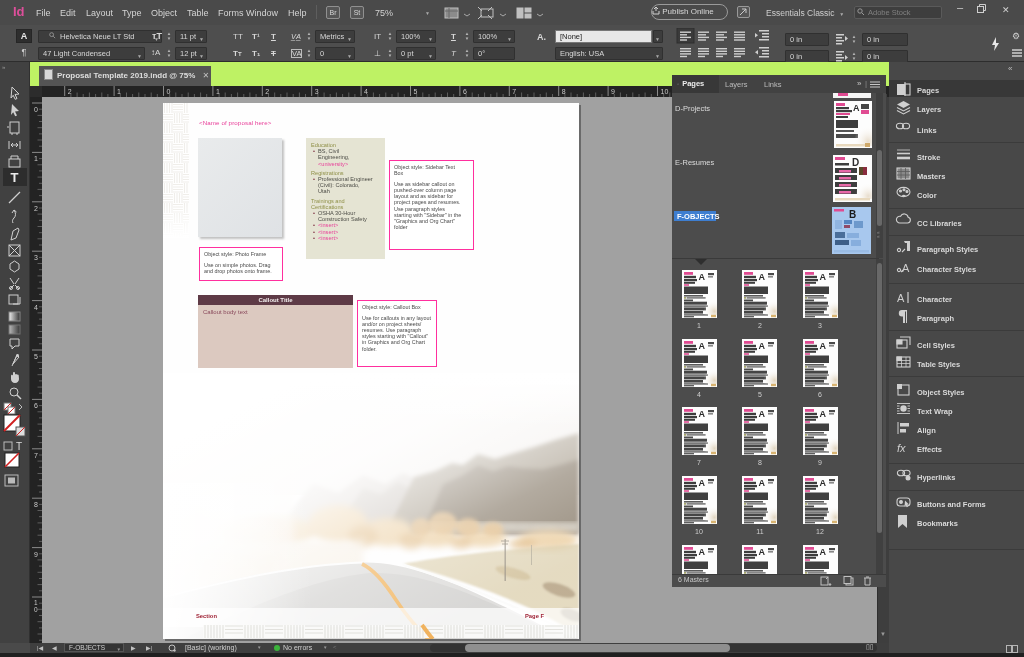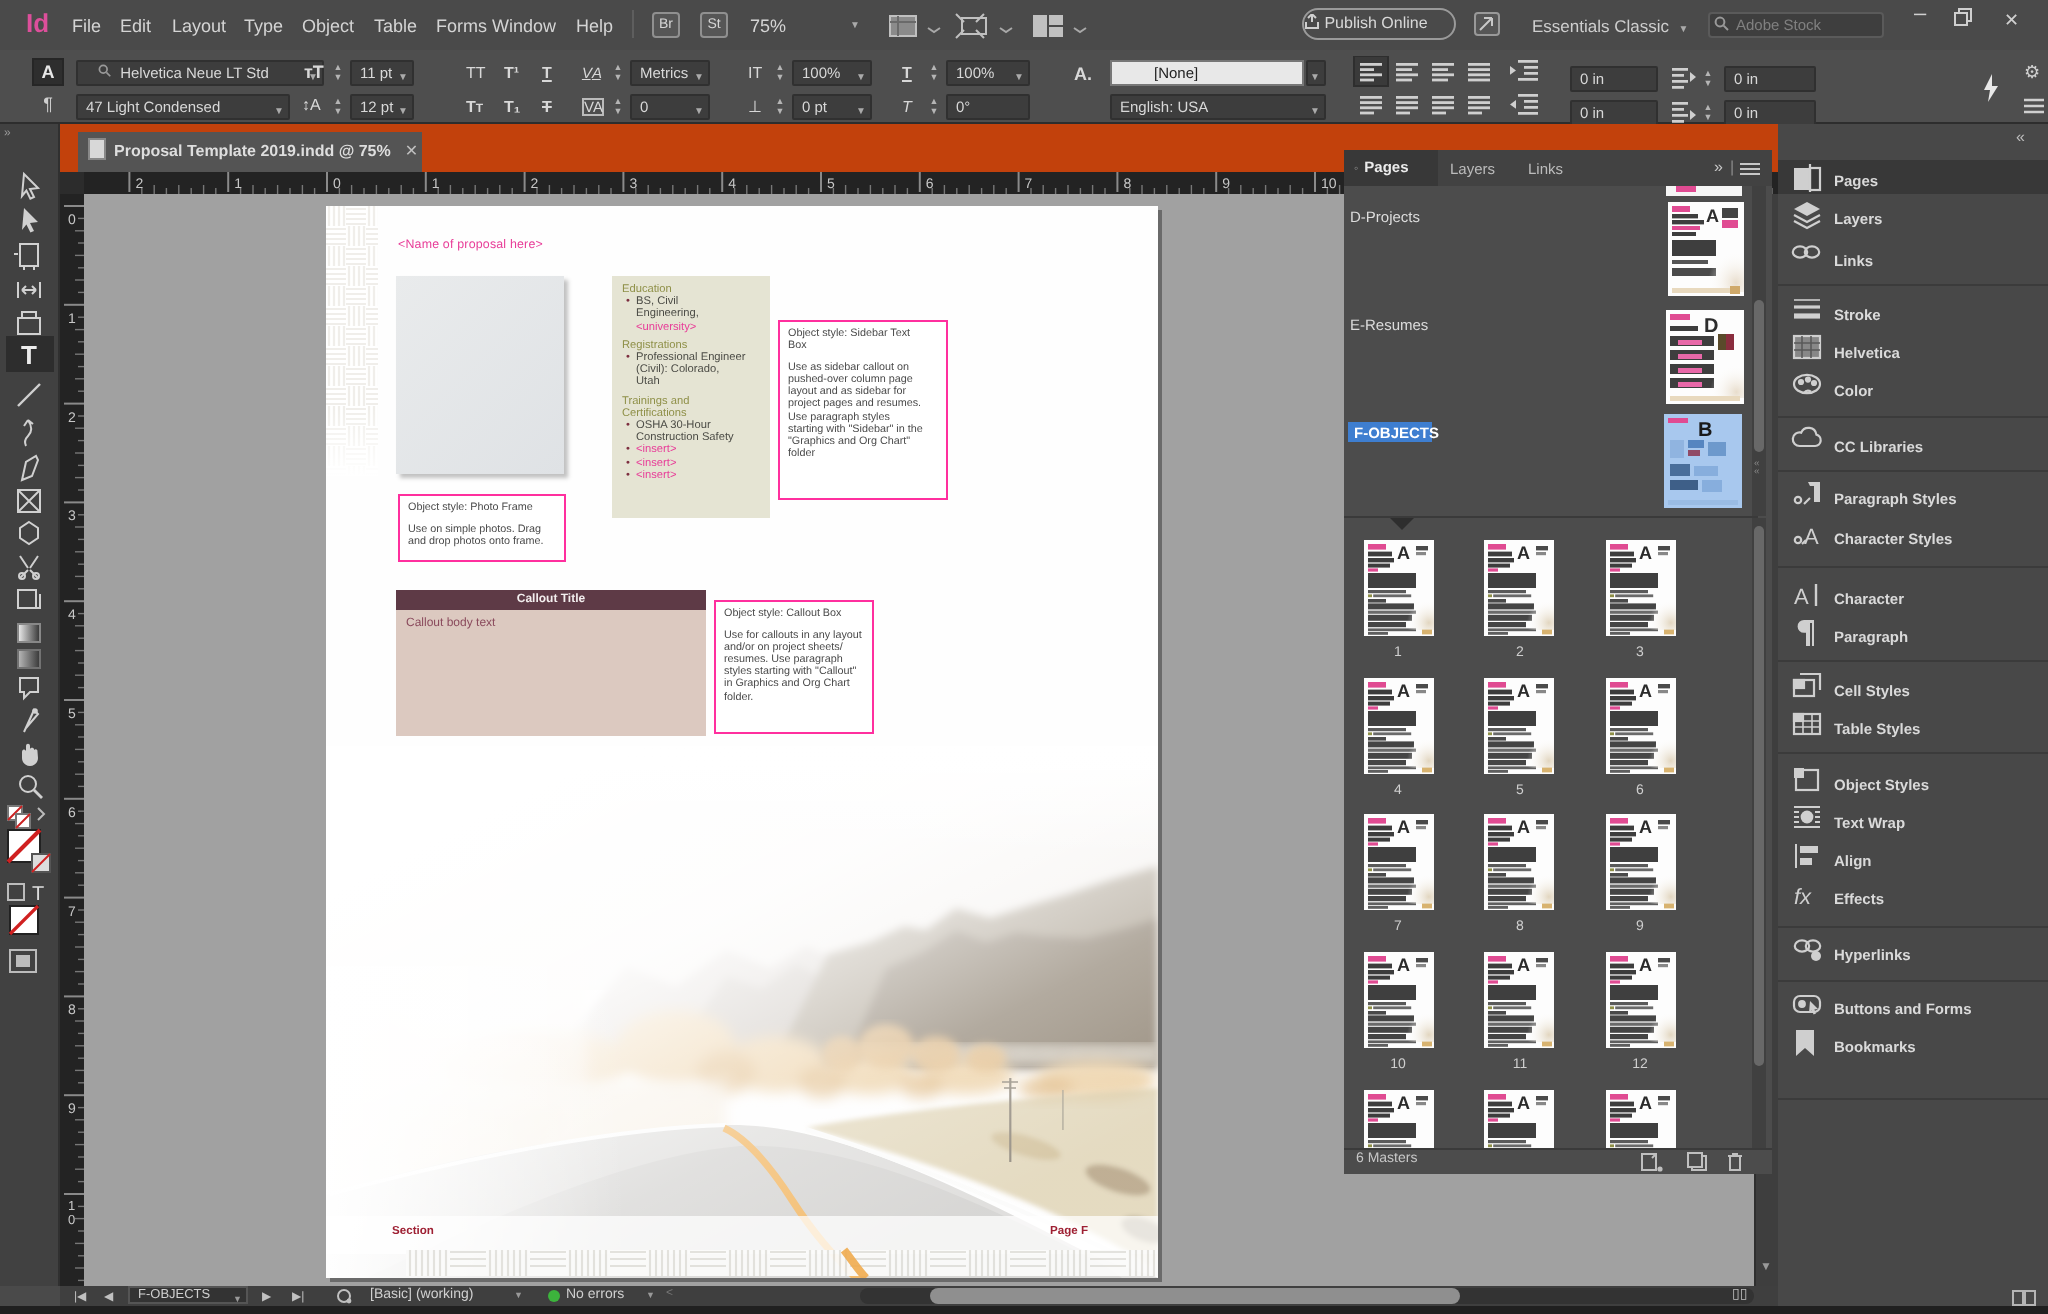--- a/index.html
+++ b/index.html
@@ -6,21 +6,21 @@
 .abs{position:absolute;}
 #menubar{left:0;top:0;width:1024px;height:25px;background:#4a4a4a;color:#d4d4d4;font-size:9px;}
 #menubar .mi{position:absolute;top:8px;}
 #idlogo{position:absolute;left:13px;top:4px;color:#dd4f9b;font-weight:bold;font-size:13px;}
 .chev{color:#aaa;font-size:5px;}
 #cpanel{left:0;top:25px;width:1024px;height:37px;background:#4e4e4e;border-bottom:1px solid #2d2d2d;color:#d2d2d2;}
 .fld{position:absolute;background:#3d3d3d;border:1px solid #303030;border-radius:1px;color:#d8d8d8;font-size:7.5px;line-height:11px;padding-left:4px;height:13px;}
 .fld .ca{position:absolute;right:2px;top:3px;font-size:5px;color:#aaa;}
 .spin{position:absolute;width:8px;height:13px;color:#b5b5b5;font-size:4.5px;line-height:4.5px;text-align:center;padding-top:2px;}
 .cpic{position:absolute;color:#d8d8d8;}
-#tabstrip{left:30px;top:62px;width:994px;height:24px;background:#c2410c;}
+#tabstrip{left:30px;top:62px;width:994px;height:24px;background:#bef264;}
 #doctab{position:absolute;left:9px;top:4px;width:172px;height:20px;background:#545454;color:#dedede;font-size:8px;font-weight:bold;line-height:20px;}
 #toolbar{left:0;top:62px;width:30px;height:581px;background:#414141;border-right:1px solid #303030;}
 #rulcorner{left:30px;top:86px;width:12px;height:11px;background:#2c2c2c;}
 #pasteboard{left:42px;top:97px;width:835px;height:546px;background:#a1a1a1;overflow:hidden;}
 #vscroll{left:877px;top:97px;width:12px;height:546px;background:#3e3e3e;border-left:1px solid #2f2f2f;}
 #page{position:absolute;left:121px;top:6px;width:416px;height:536px;background:#fefefe;box-shadow:2px 2px 0px rgba(70,70,70,.6);overflow:hidden;}
 .ann{position:absolute;border:1px solid #ff2f9e;background:#fff;color:#4a4a4a;font-size:5.4px;line-height:6.1px;padding:3px 2px 2px 4px;}
 .ann b{font-weight:normal;display:block;margin-bottom:5px;}
 #statusbar{left:30px;top:643px;width:994px;height:10px;background:#3f3f3f;color:#c6c6c6;font-size:7px;}
 #bottomstrip{left:0px;top:653px;width:1024px;height:4px;background:#202020;}
@@ -116,21 +116,21 @@
 <span class="cpic" style="left:374px;top:24px;font-size:8px">⊥</span>
 <div class="spin" style="left:386px;top:22px">▲<br>▼</div>
 <div class="fld" style="left:396px;top:22px;width:40px;">0 pt<span class="ca">▼</span></div>
 <span class="cpic" style="left:451px;top:7px;font-size:8px;font-weight:bold;text-decoration:underline">T</span>
 <div class="spin" style="left:463px;top:5px">▲<br>▼</div>
 <div class="fld" style="left:473px;top:5px;width:42px;">100%<span class="ca">▼</span></div>
 <span class="cpic" style="left:451px;top:24px;font-size:8px;font-style:italic">T</span>
 <div class="spin" style="left:463px;top:22px">▲<br>▼</div>
 <div class="fld" style="left:473px;top:22px;width:42px;">0°</div>
 <span class="cpic" style="left:537px;top:7px;font-size:9px;font-weight:bold">A.</span>
-<div style="position:absolute;left:555px;top:5px;width:97px;height:13px;background:#e8e8e8;border:1px solid #777;color:#222;font-size:7.5px;line-height:11px;padding-left:21px">[None]</div>
+<div style="position:absolute;left:555px;top:5px;width:97px;height:13px;background:#e8e8e8;border:1px solid #777;color:#222;font-size:7.5px;line-height:11px;padding-left:4px">[None]</div>
 <div class="fld" style="left:653px;top:5px;width:10px;">
         <span class="ca">▼</span>
       </div>
 <div class="fld" style="left:555px;top:22px;width:108px;">English: USA<span class="ca">▼</span></div>
 </div>
 <svg class="abs" style="left:675px;top:28px" width="340" height="34" viewBox="0 0 340 34">
 <rect x="2" y="0" width="17" height="15" fill="#3a3a3a" stroke="#2e2e2e"></rect>
 <rect x="5" y="3.5" width="11" height="1.4" fill="#cfcfcf"></rect>
       <rect x="5" y="6.1" width="7" height="1.4" fill="#cfcfcf"></rect>
       <rect x="5" y="8.7" width="11" height="1.4" fill="#cfcfcf"></rect>
@@ -1091,21 +1091,21 @@
         <span class="lbl">Layers</span>
       </span>
 <span class="ditem" style="top:58px;">
         <span class="lbl">Links</span>
       </span>
 <div class="dsep" style="top:80px;"></div>
 <span class="ditem" style="top:85px;">
         <span class="lbl">Stroke</span>
       </span>
 <span class="ditem" style="top:104px;">
-        <span class="lbl">Helvetica</span>
+        <span class="lbl">Masters</span>
       </span>
 <span class="ditem" style="top:123px;">
         <span class="lbl">Color</span>
       </span>
 <div class="dsep" style="top:146px;"></div>
 <span class="ditem" style="top:151px;">
         <span class="lbl">CC Libraries</span>
       </span>
 <div class="dsep" style="top:173px;"></div>
 <span class="ditem" style="top:177px;">

